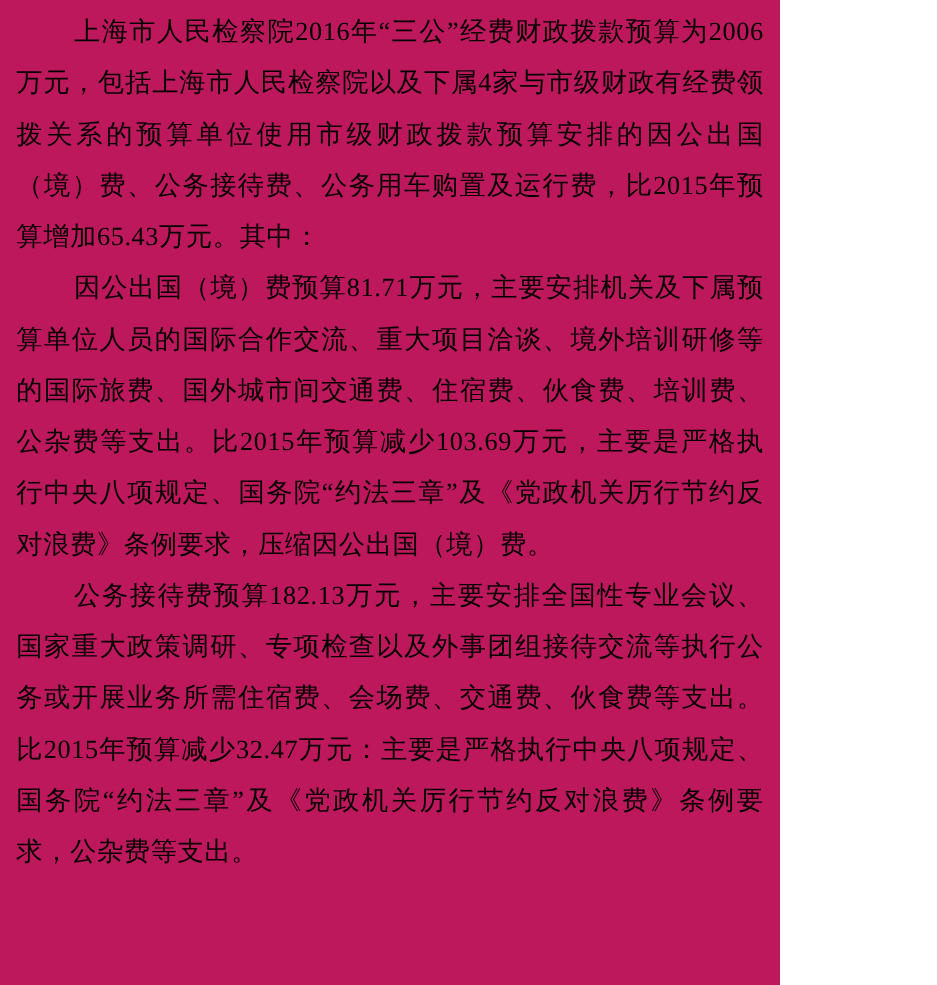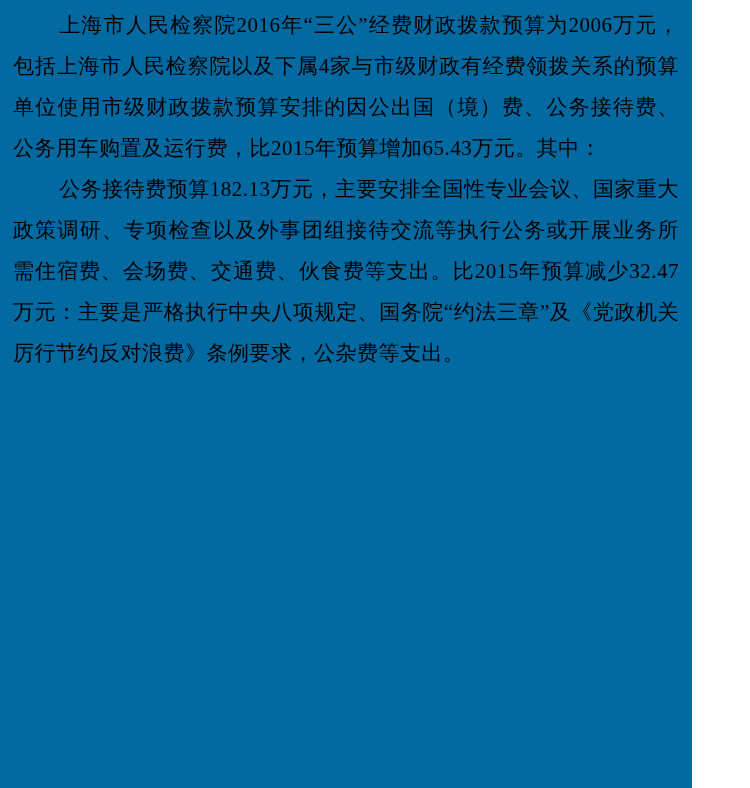--- a/index.html
+++ b/index.html
@@ -1,25 +1,25 @@
 <!DOCTYPE html>
 <html><head>
 <meta charset="utf-8">
 <style>
   html, body {
     margin: 0;
     padding: 0;
     background: #ffffff;
   }
   .page {
-    width: 692px;
+    width: 624px;
     height: 788px;
     box-sizing: border-box;
     padding: 5px 13px 0 13px;
-    background: #0369a1;
+    background: #be185d;
     color: #000000;
     font-family: "Liberation Serif", "DejaVu Serif", serif;
     font-size: 21px;
     line-height: 41px;
     overflow: hidden;
   }
   .para {
     margin: 0;
     padding: 0;
     text-align: justify;
@@ -27,14 +27,15 @@
     text-indent: 2.2em;
     letter-spacing: 0.5px;
     word-break: break-all;
   }
 </style>
 </head>
 <body>
 
 <div class="page">
   <p class="para">上海市人民检察院2016年“三公”经费财政拨款预算为2006万元，包括上海市人民检察院以及下属4家与市级财政有经费领拨关系的预算单位使用市级财政拨款预算安排的因公出国（境）费、公务接待费、公务用车购置及运行费，比2015年预算增加65.43万元。其中：</p>
+  <p class="para">因公出国（境）费预算81.71万元，主要安排机关及下属预算单位人员的国际合作交流、重大项目洽谈、境外培训研修等的国际旅费、国外城市间交通费、住宿费、伙食费、培训费、公杂费等支出。比2015年预算减少103.69万元，主要是严格执行中央八项规定、国务院“约法三章”及《党政机关厉行节约反对浪费》条例要求，压缩因公出国（境）费。</p>
   <p class="para">公务接待费预算182.13万元，主要安排全国性专业会议、国家重大政策调研、专项检查以及外事团组接待交流等执行公务或开展业务所需住宿费、会场费、交通费、伙食费等支出。比2015年预算减少32.47万元：主要是严格执行中央八项规定、国务院“约法三章”及《党政机关厉行节约反对浪费》条例要求，公杂费等支出。</p>
 </div>
 
 </body></html>

